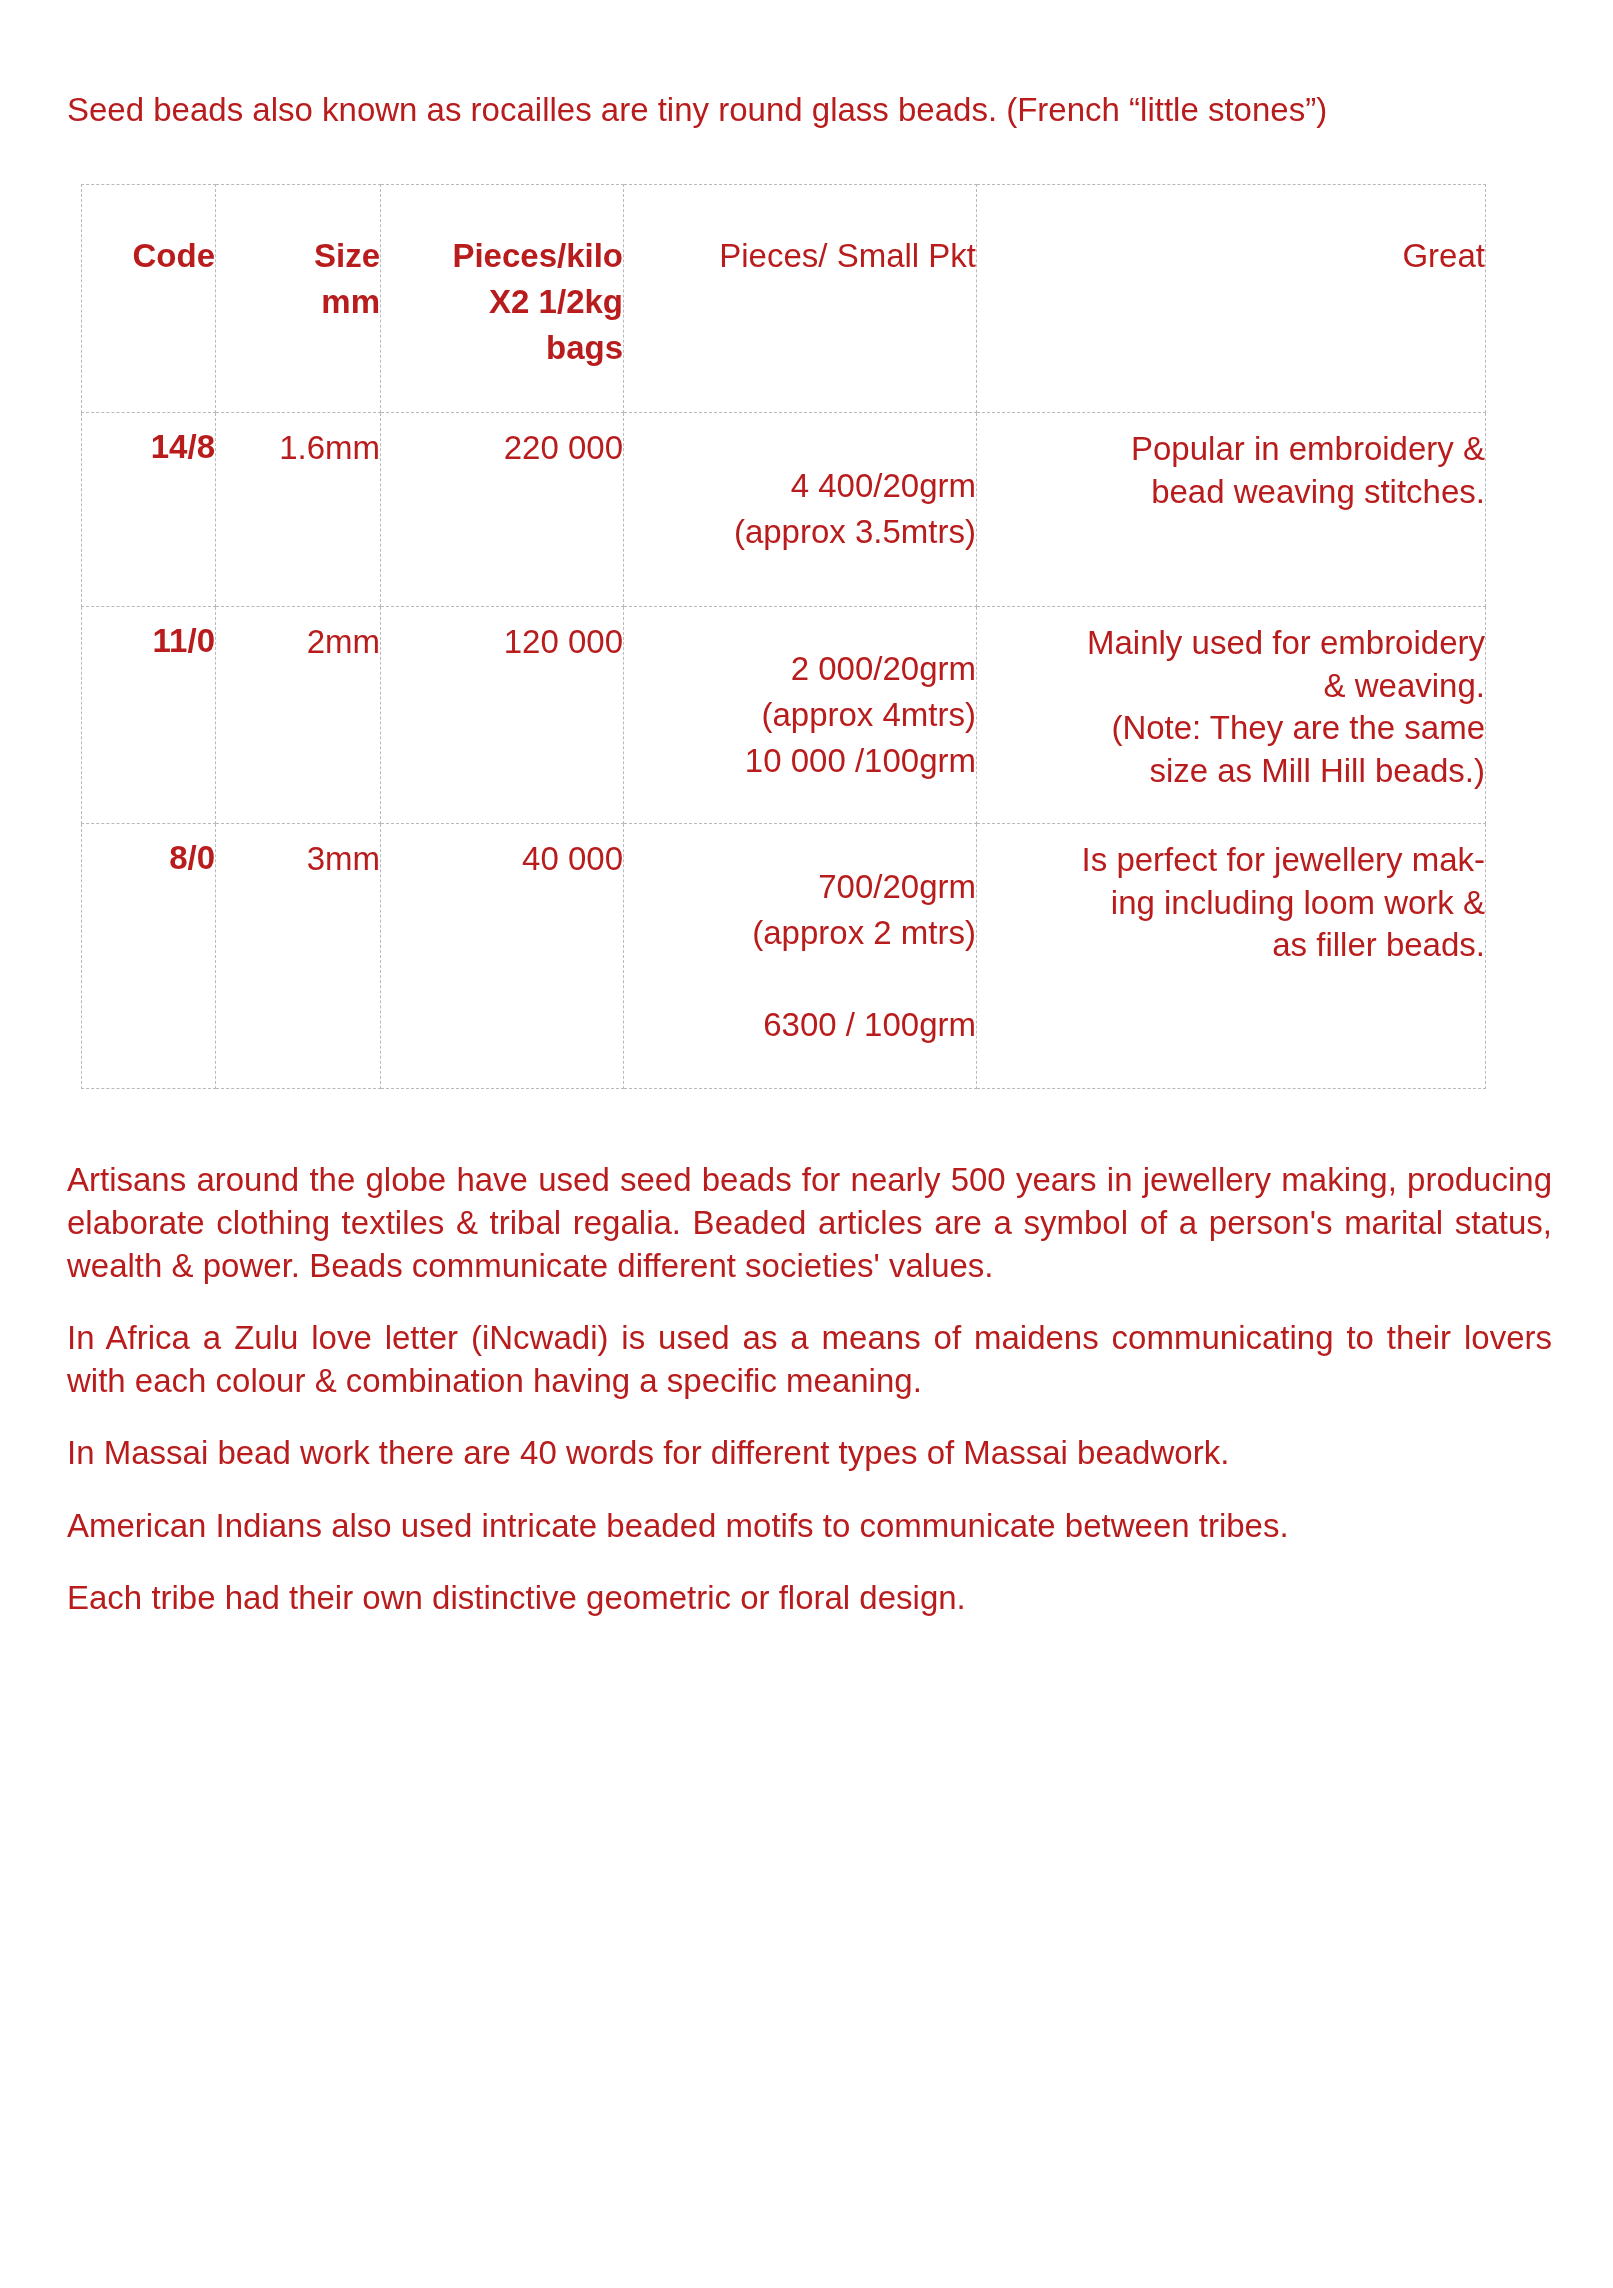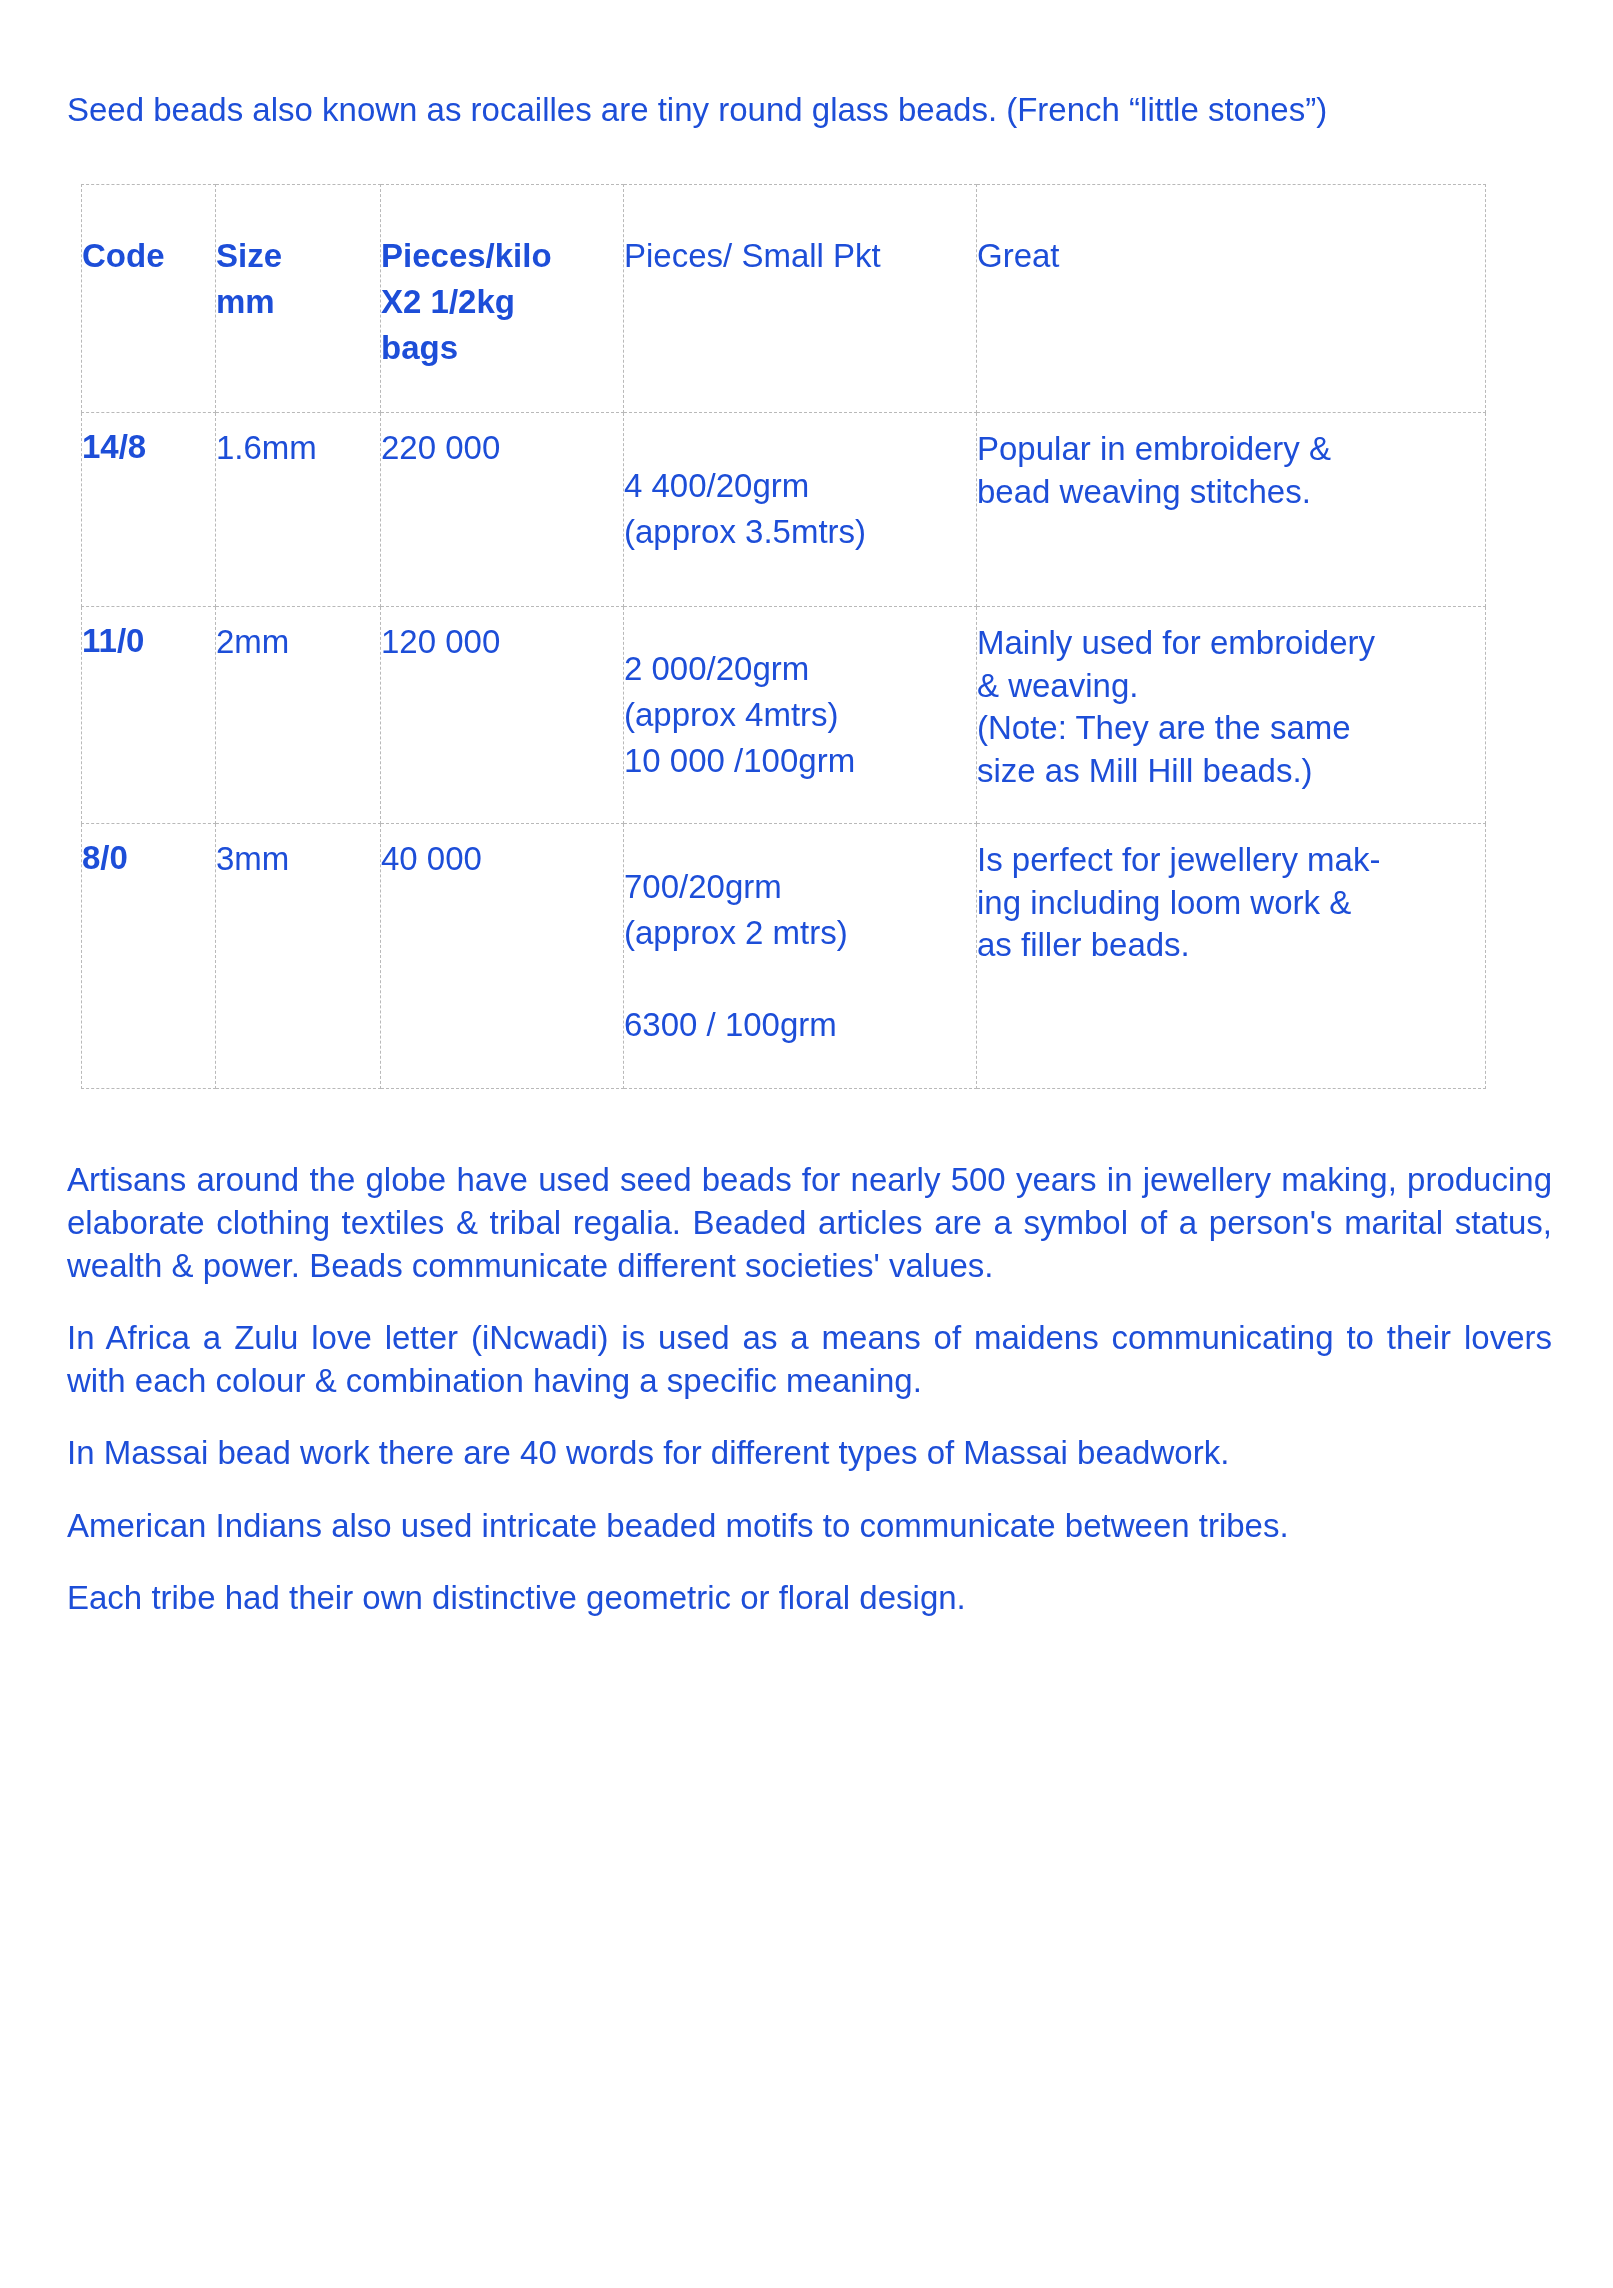--- a/index.html
+++ b/index.html
@@ -3,21 +3,21 @@
 <meta charset="utf-8">
 <style>
   * { margin: 0; padding: 0; box-sizing: border-box; }
   html, body { background: #ffffff; }
   .page {
     position: relative;
     width: 1613px;
     height: 2289px;
     background: #ffffff;
     font-family: "Liberation Sans", sans-serif;
-    color: #1d4ed8;
+    color: #b91c1c;
     overflow: hidden;
   }
   .content {
     padding: 89px 61px 0 67px;
   }
   .para {
     font-size: 33px;
     line-height: 1.3;
     margin-bottom: 29.5px;
   }
@@ -29,21 +29,21 @@
     table-layout: fixed;
     width: 1405px;
     margin-left: 14px;
     margin-top: 52px;
     margin-bottom: 70px;
   }
   table.bead-table th,
   table.bead-table td {
     border: 0.9px dashed #b9b9b9;
     font-size: 33px;
-    text-align: left;
+    text-align: right;
     overflow: hidden;
   }
   table.bead-table th {
     vertical-align: top;
     padding-top: 48px;
     line-height: 1.4;
     white-space: pre-line;
     font-weight: 400;
   }
   table.bead-table th.hd-bold { font-weight: 700; }

